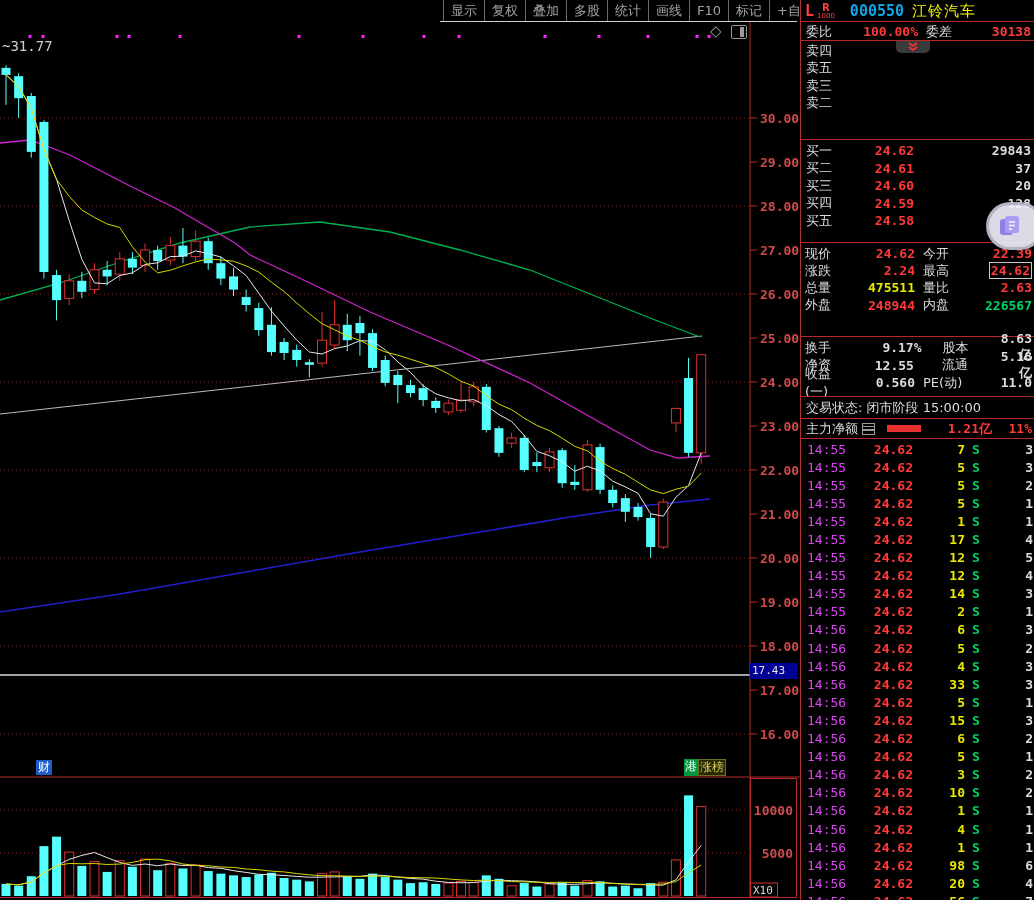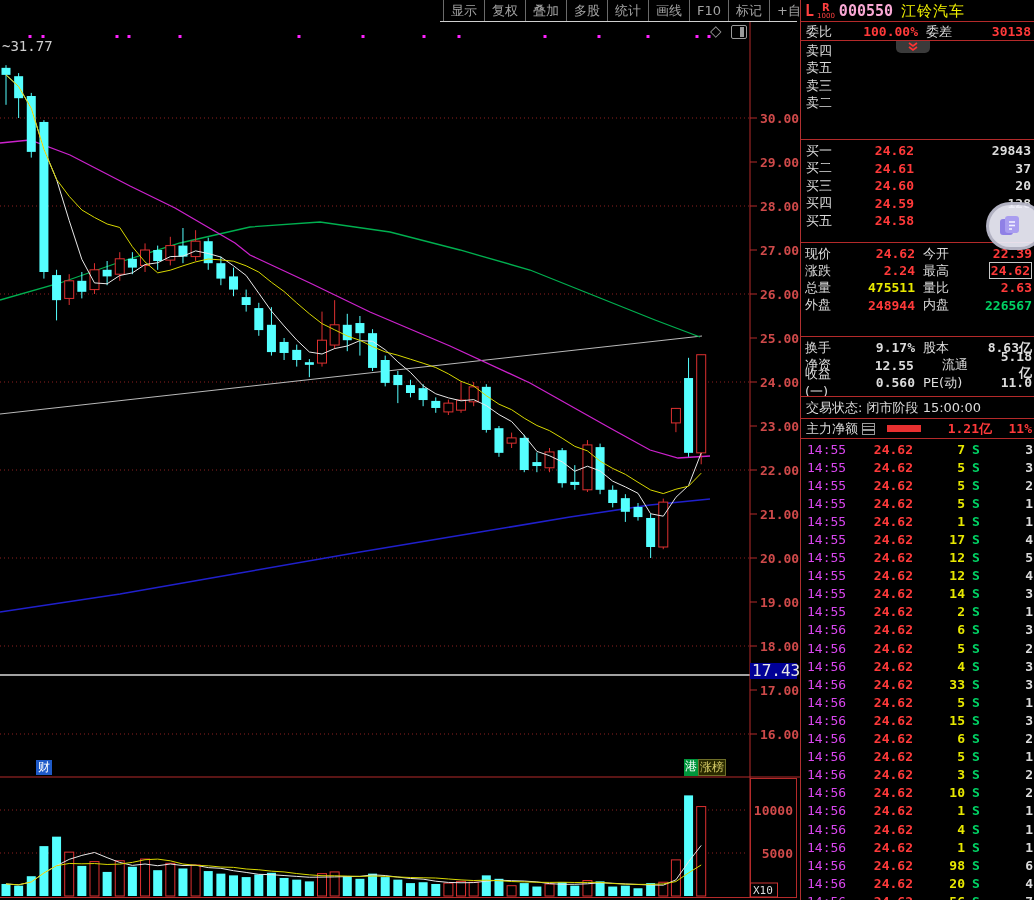--- a/index.html
+++ b/index.html
@@ -15,21 +15,21 @@
   .sep{position:absolute;left:0;width:234px;height:1px;background:#b42a2a;}
   .prow{position:absolute;left:0;width:234px;}
   .lbl{color:#dcdcdc;font-size:13px;}
   .r{color:#ff3a3a;} .g{color:#00d264;} .y{color:#e8e800;} .w{color:#dcdcdc;}
   .num{font-family:"DejaVu Sans Mono",monospace;font-weight:bold;font-size:13px;}
   #titlerow{position:absolute;left:4px;top:1px;height:20px;display:flex;align-items:center;}
   #flagL{color:#ff4040;font-weight:bold;font-size:15px;font-family:"DejaVu Sans Mono",monospace;}
   #flagR{display:inline-flex;flex-direction:column;align-items:center;margin-left:3px;line-height:1;}
   #flagR .t{color:#ff4040;font-weight:bold;font-size:10px;}
   #flagR .b{color:#ff4040;font-size:7px;}
-  #stcode{color:#f9a8d4;font-weight:bold;font-size:15px;margin-left:4px;font-family:"DejaVu Sans Mono",monospace;}
+  #stcode{color:#0ea5e9;font-weight:bold;font-size:15px;margin-left:15px;font-family:"DejaVu Sans Mono",monospace;}
   #stname{color:#f0f000;font-size:15px;margin-left:8px;letter-spacing:1px;}
   .bookrow{height:17.5px;display:flex;align-items:center;font-size:13px;}
   .bookrow .bl{width:42px;padding-left:5px;color:#dcdcdc;}
   .bookrow .bp{width:66px;text-align:right;}
   .bookrow .bv{flex:1;text-align:right;padding-right:4px;}
   .qrow{height:17.2px;display:flex;align-items:center;font-size:13px;}
   .qrow .l1{width:46px;padding-left:4px;}
   .qrow .v1{width:64px;text-align:right;}
   .qrow .l2{width:48px;padding-left:8px;}
   .qrow .v2{flex:1;text-align:right;padding-right:3px;}
@@ -50,21 +50,21 @@
   .ov{position:absolute;z-index:5;}
   #cornerlbl{left:2px;top:38px;color:#cfcfcf;font-size:14px;font-family:"DejaVu Sans Mono",monospace;}
   #diamond{left:710px;top:22px;color:#9a9a9a;font-size:15px;}
   #winicon{left:731px;top:25px;width:14px;height:12px;border:1px solid #9a9a9a;border-radius:2px;}
   #winicon .in{position:absolute;right:2px;top:1px;bottom:1px;width:4px;background:#9a9a9a;}
   #tagcai{left:36px;top:760px;background:#1e5ac8;color:#fff;font-size:12px;padding:0 2px;line-height:15px;}
   #taggang{left:684px;top:759px;font-size:12px;line-height:15px;display:flex;}
   #taggang .p1{background:#00963c;color:#fff;padding:0 1px;}
   #taggang .p2{background:#2a2a00;color:#d2c864;border:1px solid #6e6e28;padding:0 1px;}
   #pricebox{left:750px;top:663px;width:47px;height:16px;background:#000096;color:#e6e6e6;
-     font-size:16px;font-family:"DejaVu Sans Mono",monospace;line-height:16px;padding-left:2px;box-sizing:border-box;}
+     font-size:11px;font-family:"DejaVu Sans Mono",monospace;line-height:16px;padding-left:2px;box-sizing:border-box;}
 </style>
 </head>
 <body>
 
 <div id="stage">
 
   <div id="menubar">
       <div class="mbtn">显示</div>
       <div class="mbtn">复权</div>
       <div class="mbtn">叠加</div>
@@ -429,21 +429,21 @@
         </div>
         <div class="qrow">
           <span class="l1 lbl">外盘</span>
           <span class="v1 num r">248944</span>
           <span class="l2 lbl">内盘</span>
           <span class="v2"><span class="num g">226567</span></span>
         </div>
       </div>
     <div class="sep" style="top:336px"></div>
     <div class="prow" style="top:339px" id="fundgrid">
-        <div class="qrow" style="height: 17.5px;">
+        <div class="qrow" style="height: 17.5px; gap: 13px;">
           <span class="l1 lbl">换手</span>
           <span class="v1 num w">9.17%</span>
           <span class="l2 lbl">股本</span>
           <span class="v2 num w">8.63亿</span>
         </div>
         <div class="qrow" style="height: 17.5px; gap: 20px;">
           <span class="l1 lbl">净资</span>
           <span class="v1 num w">12.55</span>
           <span class="l2 lbl">流通</span>
           <span class="v2 num w">5.18亿</span>

